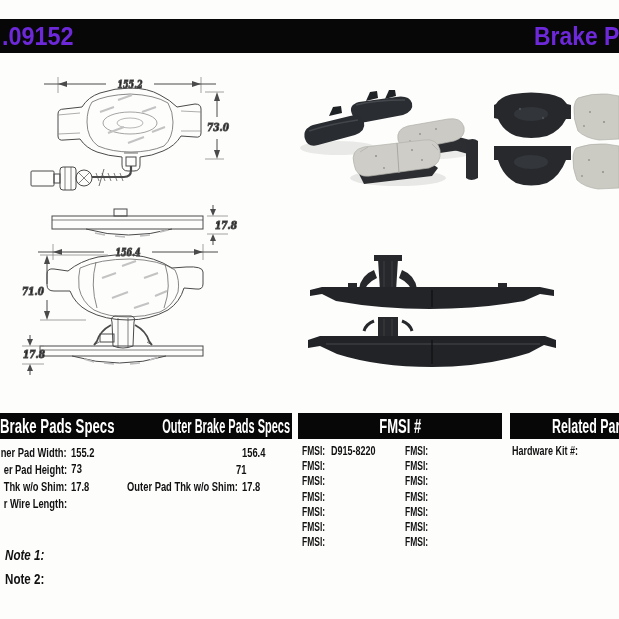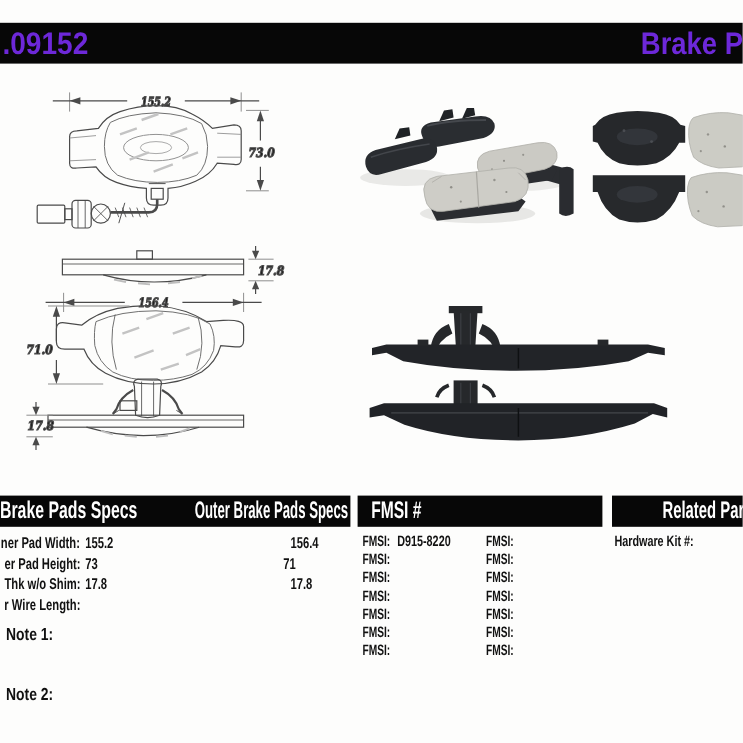--- a/index.html
+++ b/index.html
@@ -217,51 +217,52 @@
 <div class="bar" style="left:0;top:413px;width:292px;height:26px;"></div>
 <div class="bar" style="left:298px;top:413px;width:204px;height:26px;"></div>
 <div class="bar" style="left:510px;top:413px;width:109px;height:26px;"></div>
 
 <div class="hdrbox" style="left:0;">
   <span class="sx ol" style="transform:scaleX(.66);">Brake Pads Specs</span>
 </div>
 <div class="hdrbox" style="left:110px;width:132px;text-align:center;">
   <span class="sx oc" style="transform:scaleX(.55);">Outer Brake Pads Specs</span>
 </div>
-<div class="hdrbox" style="left:298px;width:204px;text-align:left;">
+<div class="hdrbox" style="left:298px;width:204px;text-align:center;">
   <span class="sx oc" style="transform:scaleX(.65);">FMSI #</span>
 </div>
 <div class="hdrbox" style="left:552px;">
   <span class="sx ol" style="transform:scaleX(.62);">Related Par</span>
 </div>
 
 <div class="row" style="left:0;top:444px;width:200px;">
   <div class="lblbox" style="left:-133px;width:200px;"><span class="sx or" style="transform:scaleX(.72);">ner Pad Width:</span></div>
   <div class="valbox" style="left:71px;"><span class="sx ol" style="transform:scaleX(.72);">155.2</span></div>
 </div>
 <div class="row" style="left:0;top:461px;width:173px;">
   <div class="lblbox" style="left:-133px;width:200px;"><span class="sx or" style="transform:scaleX(.72);">er Pad Height:</span></div>
-  <div class="valbox" style="left:71px;"><span class="sx ol" style="transform:scaleX(.72);">73</span></div>
+  <div class="valbox" style="left:71px;font-family:Liberation Mono, monospace;"><span class="sx ol" style="transform:scaleX(.72);">73</span></div>
 </div>
 <div class="row" style="left:0;top:478px;width:200px;">
   <div class="lblbox" style="left:-133px;width:200px;"><span class="sx or" style="transform:scaleX(.72);">Thk w/o Shim:</span></div>
   <div class="valbox" style="left:71px;"><span class="sx ol" style="transform:scaleX(.72);">17.8</span></div>
 </div>
 <div class="row" style="left:0;top:495px;width:200px;">
   <div class="lblbox" style="left:-133px;width:200px;"><span class="sx or" style="transform:scaleX(.72);">r Wire Length:</span></div>
   <div class="valbox" style="left:71px;"><span class="sx ol" style="transform:scaleX(.72);"></span></div>
 </div>
 
 <div class="row" style="left:0;top:444px;width:300px;">
   <div class="valbox" style="left:242px;"><span class="sx ol" style="transform:scaleX(.72);">156.4</span></div>
 </div>
 <div class="row" style="left:0;top:461px;width:300px;">
   <div class="valbox" style="left:236px;"><span class="sx ol" style="transform:scaleX(.72);">71</span></div>
 </div>
 <div class="row" style="left:0;top:478px;width:300px;">
+  <div class="lblbox" style="left:38px;width:200px;"><span class="sx or" style="transform:scaleX(.72);">Outer Pad Thk w/o Shim:</span></div>
   <div class="valbox" style="left:242px;"><span class="sx ol" style="transform:scaleX(.72);">17.8</span></div>
 </div>
 
 <div class="rowF" style="left:0;top:444px;width:500px;">
   <div class="valbox" style="left:302px;"><span class="sx ol" style="transform:scaleX(.68);">FMSI:</span></div>
   <div class="valbox" style="left:331px;"><span class="sx ol" style="transform:scaleX(.72);">D915-8220</span></div>
   <div class="valbox" style="left:405px;"><span class="sx ol" style="transform:scaleX(.68);">FMSI:</span></div>
 </div>
 <div class="rowF" style="left:0;top:459px;width:500px;">
   <div class="valbox" style="left:302px;"><span class="sx ol" style="transform:scaleX(.68);">FMSI:</span></div>
@@ -291,18 +292,18 @@
 <div class="rowF" style="left:0;top:535px;width:500px;">
   <div class="valbox" style="left:302px;"><span class="sx ol" style="transform:scaleX(.68);">FMSI:</span></div>
   <div class="valbox" style="left:331px;"><span class="sx ol" style="transform:scaleX(.72);"></span></div>
   <div class="valbox" style="left:405px;"><span class="sx ol" style="transform:scaleX(.68);">FMSI:</span></div>
 </div>
 
 <div class="rowF" style="left:0;top:444px;width:619px;">
   <div class="valbox" style="left:512px;"><span class="sx ol" style="transform:scaleX(.72);">Hardware Kit #:</span></div>
 </div>
 
-<div class="note" style="top:521px;">
+<div class="note" style="top:547px;font-style:italic;">
   <span class="sx ol" style="transform:scaleX(.8);">Note 1:</span>
 </div>
 <div class="note" style="top:571px;">
   <span class="sx ol" style="transform:scaleX(.8);">Note 2:</span>
 </div>
 
 </body></html>

